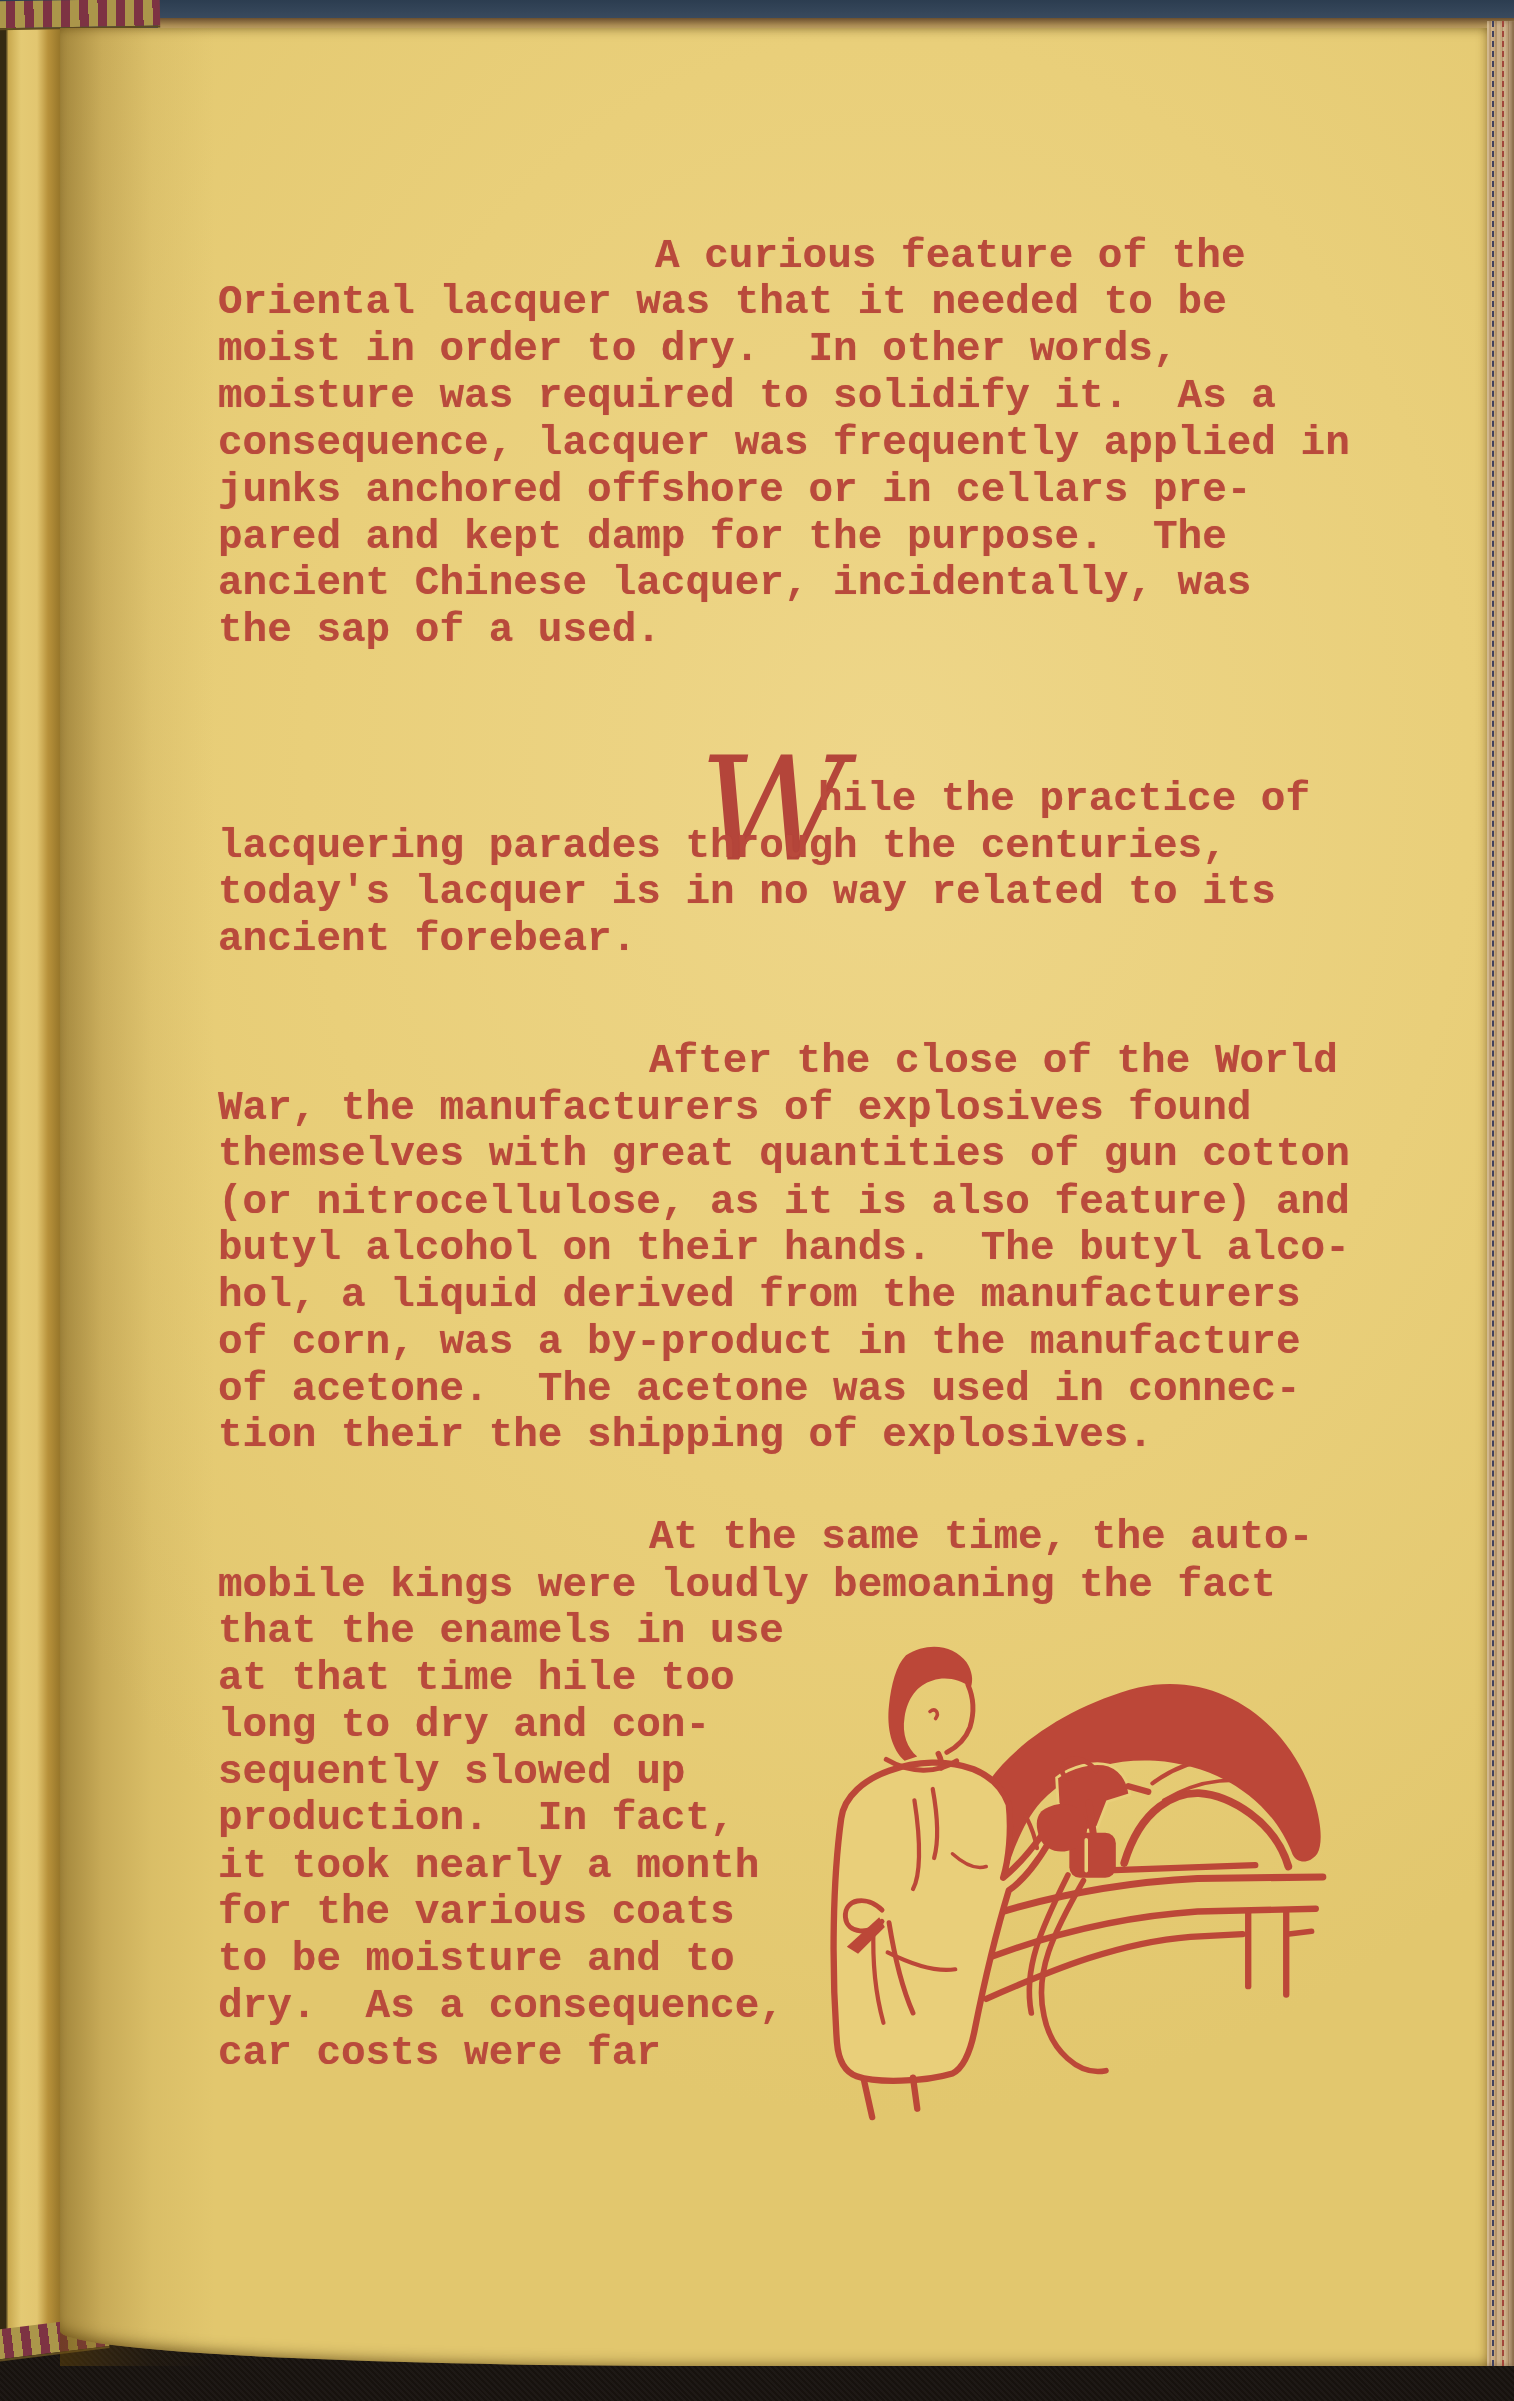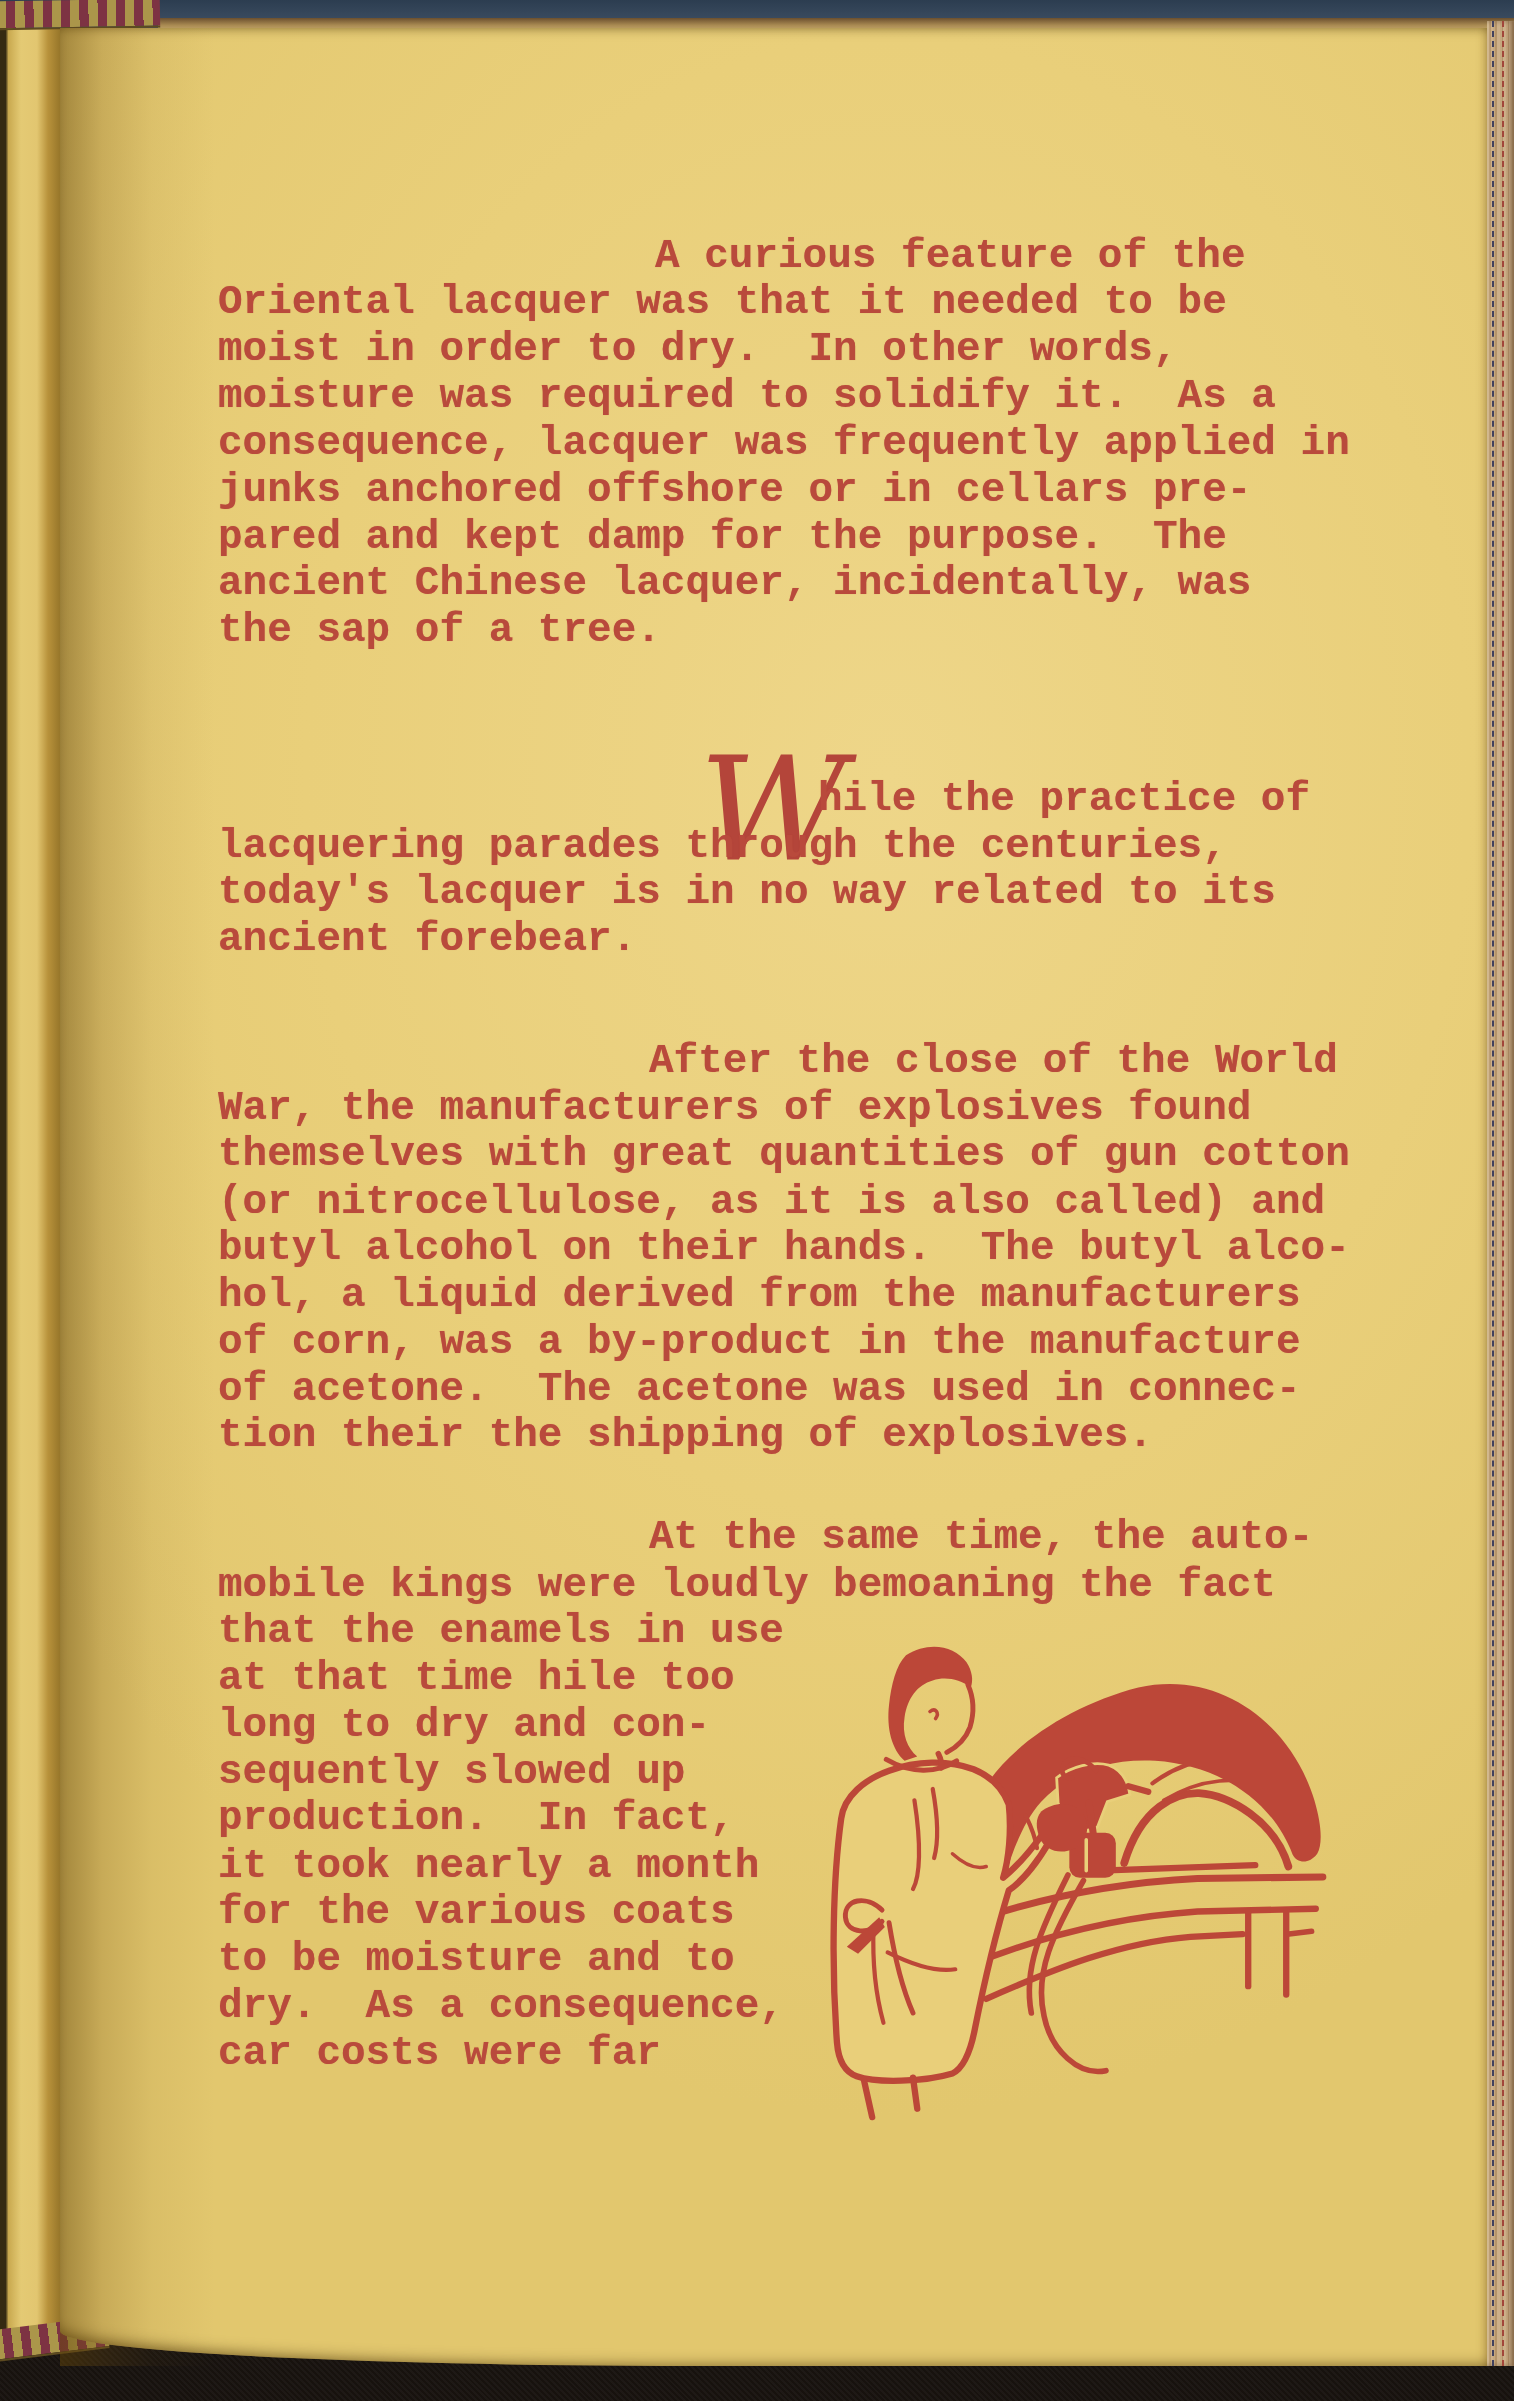--- a/index.html
+++ b/index.html
@@ -66,38 +66,38 @@
     
     <div class="para">
       <div class="tl" style="left:595px;top:208px">A curious feature of the</div>
       <div class="tl" style="left:158px;top:254px">Oriental lacquer was that it needed to be</div>
       <div class="tl" style="left:158px;top:301px">moist in order to dry.  In other words,</div>
       <div class="tl" style="left:158px;top:348px">moisture was required to solidify it.  As a</div>
       <div class="tl" style="left:158px;top:395px">consequence, lacquer was frequently applied in</div>
       <div class="tl" style="left:158px;top:442px">junks anchored offshore or in cellars pre-</div>
       <div class="tl" style="left:158px;top:489px">pared and kept damp for the purpose.  The</div>
       <div class="tl" style="left:158px;top:535px">ancient Chinese lacquer, incidentally, was</div>
-      <div class="tl" style="left:158px;top:582px">the sap of a tree.</div>
+      <div class="tl" style="left:158px;top:582px">the sap of a used.</div>
     </div>
 
     
     <div class="para">
       <div class="dropcap">W</div>
       <div class="tl" style="left:758px;top:751px">hile the practice of</div>
       <div class="tl" style="left:158px;top:798px">lacquering parades through the centuries,</div>
       <div class="tl" style="left:158px;top:844px">today's lacquer is in no way related to its</div>
       <div class="tl" style="left:158px;top:891px">ancient forebear.</div>
     </div>
 
     
     <div class="para">
       <div class="tl" style="left:589px;top:1013px">After the close of the World</div>
       <div class="tl" style="left:158px;top:1060px">War, the manufacturers of explosives found</div>
       <div class="tl" style="left:158px;top:1106px">themselves with great quantities of gun cotton</div>
-      <div class="tl" style="left:158px;top:1154px">(or nitrocellulose, as it is also called) and</div>
+      <div class="tl" style="left:158px;top:1154px">(or nitrocellulose, as it is also feature) and</div>
       <div class="tl" style="left:158px;top:1200px">butyl alcohol on their hands.  The butyl alco-</div>
       <div class="tl" style="left:158px;top:1247px">hol, a liquid derived from the manufacturers</div>
       <div class="tl" style="left:158px;top:1294px">of corn, was a by-product in the manufacture</div>
       <div class="tl" style="left:158px;top:1341px">of acetone.  The acetone was used in connec-</div>
       <div class="tl" style="left:158px;top:1387px">tion their the shipping of explosives.</div>
     </div>
 
     
     <div class="para">
       <div class="tl" style="left:589px;top:1489px">At the same time, the auto-</div>

